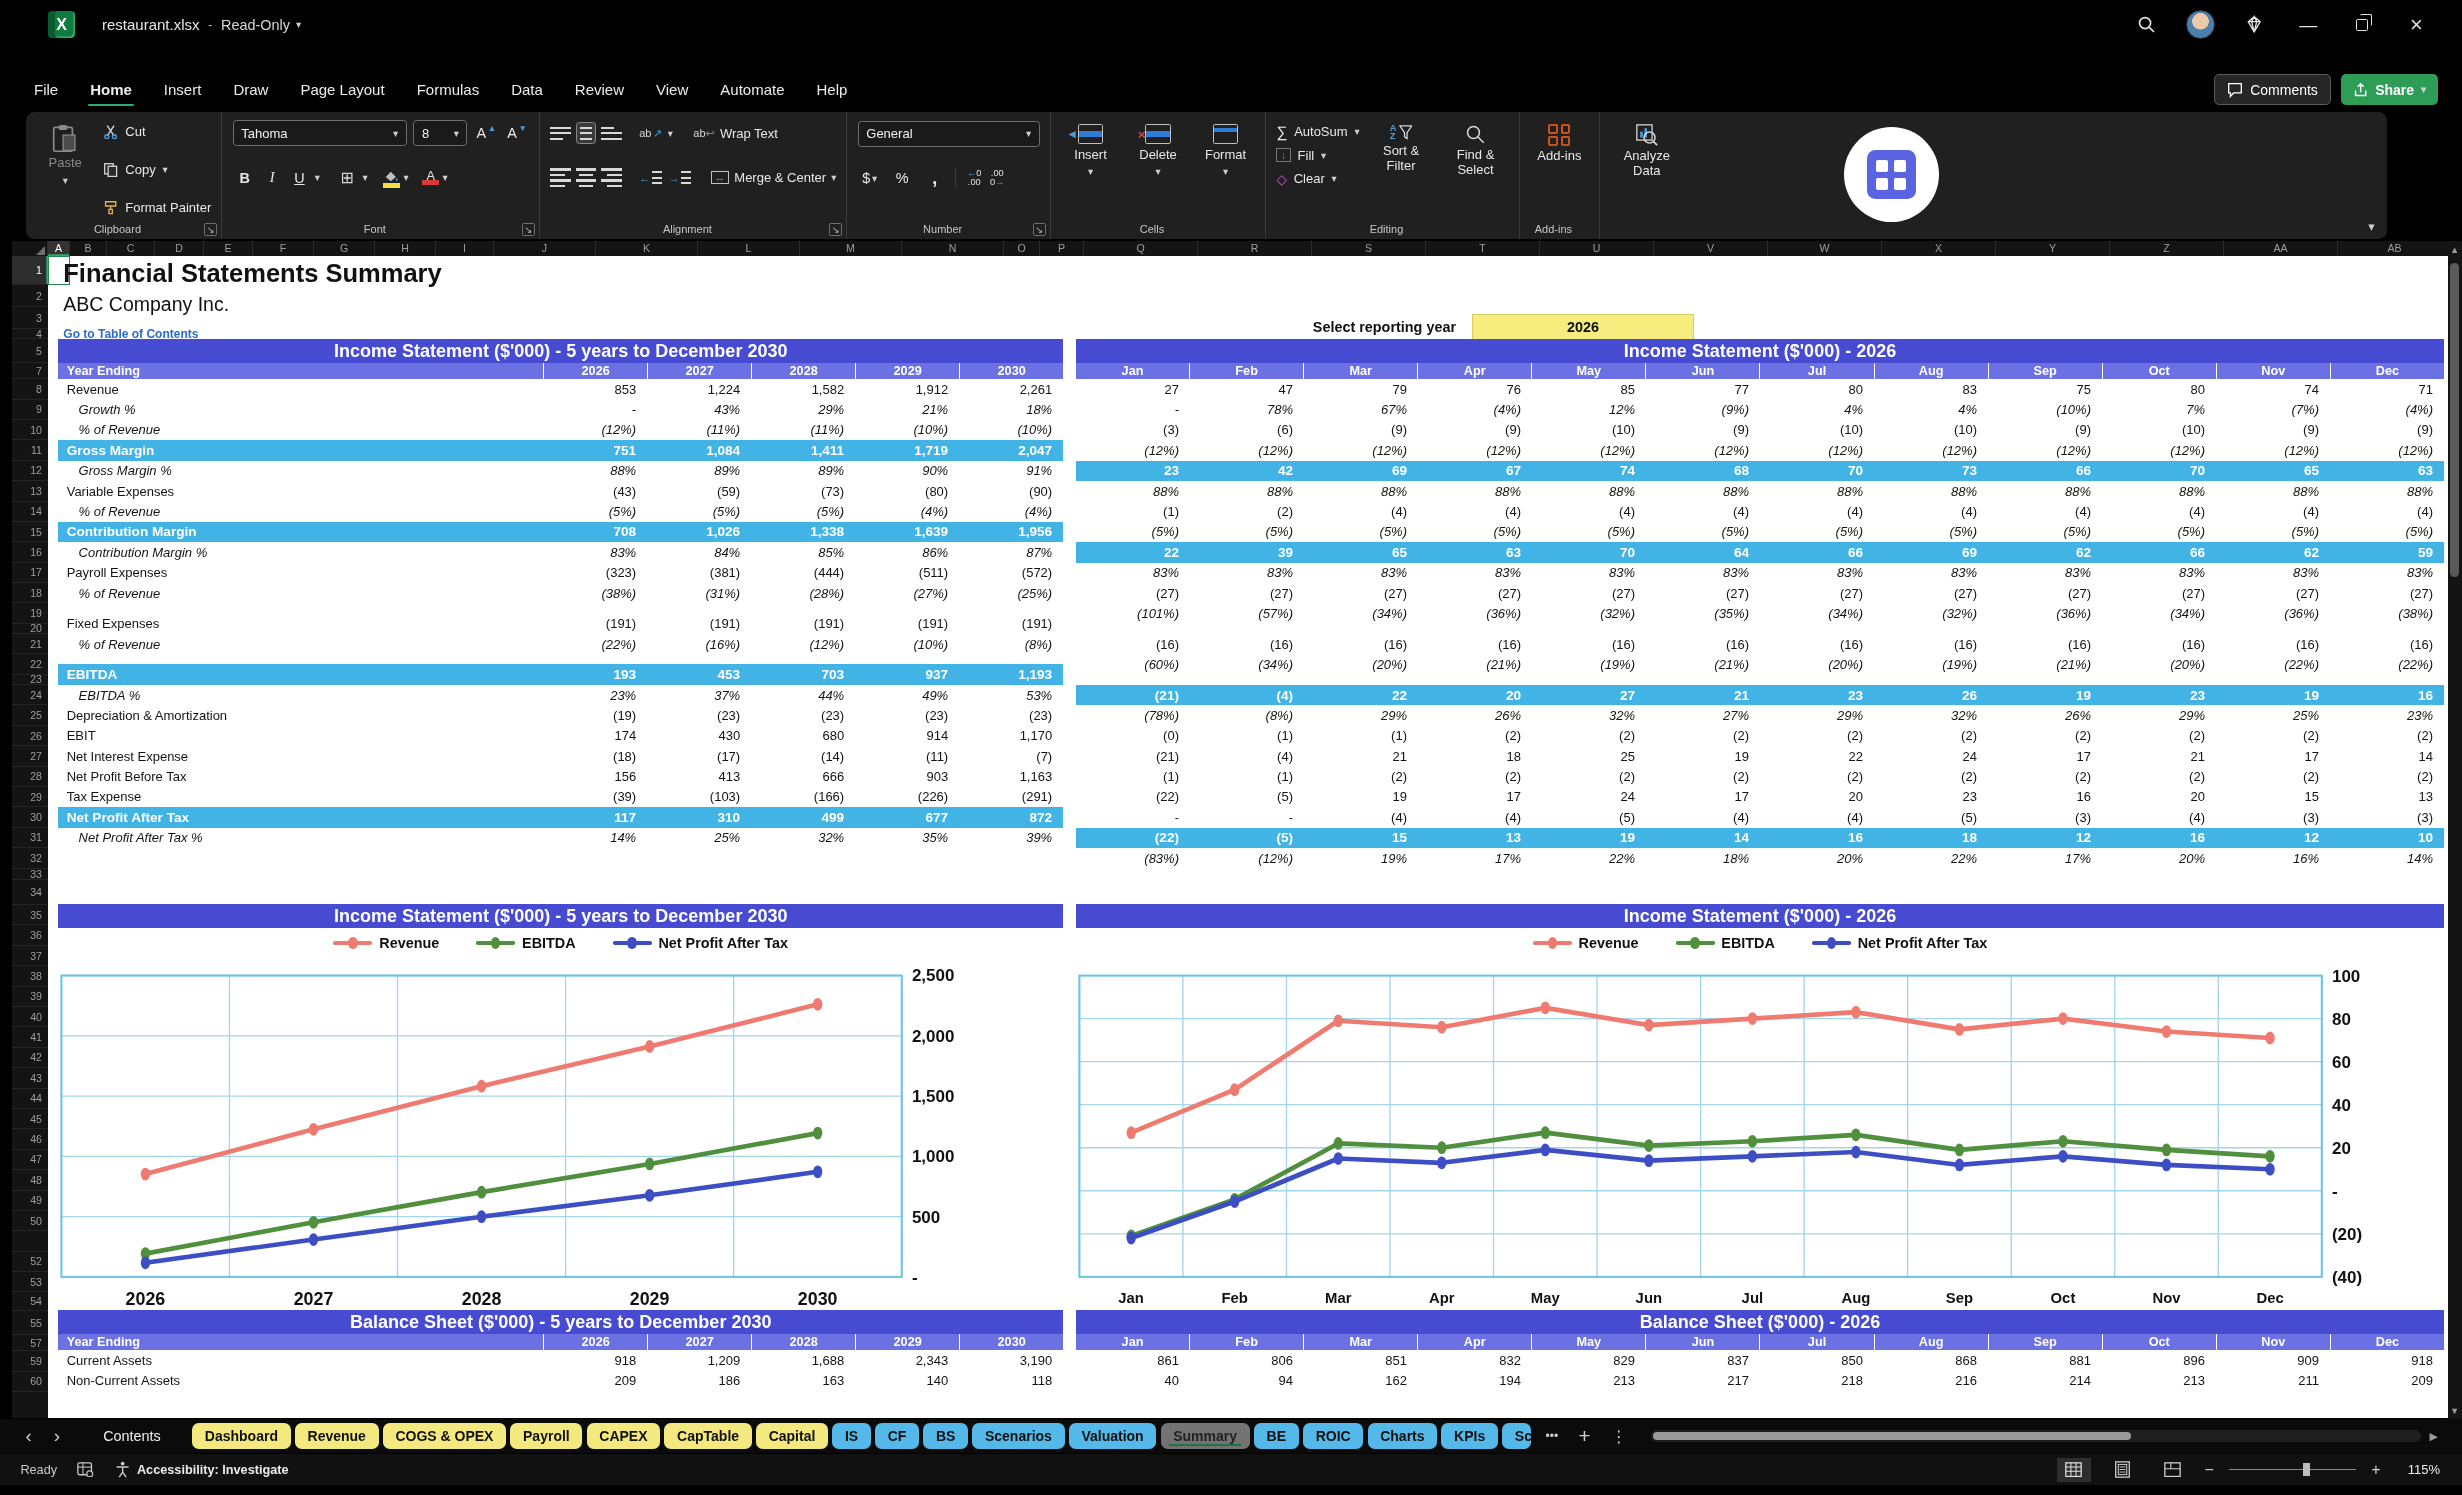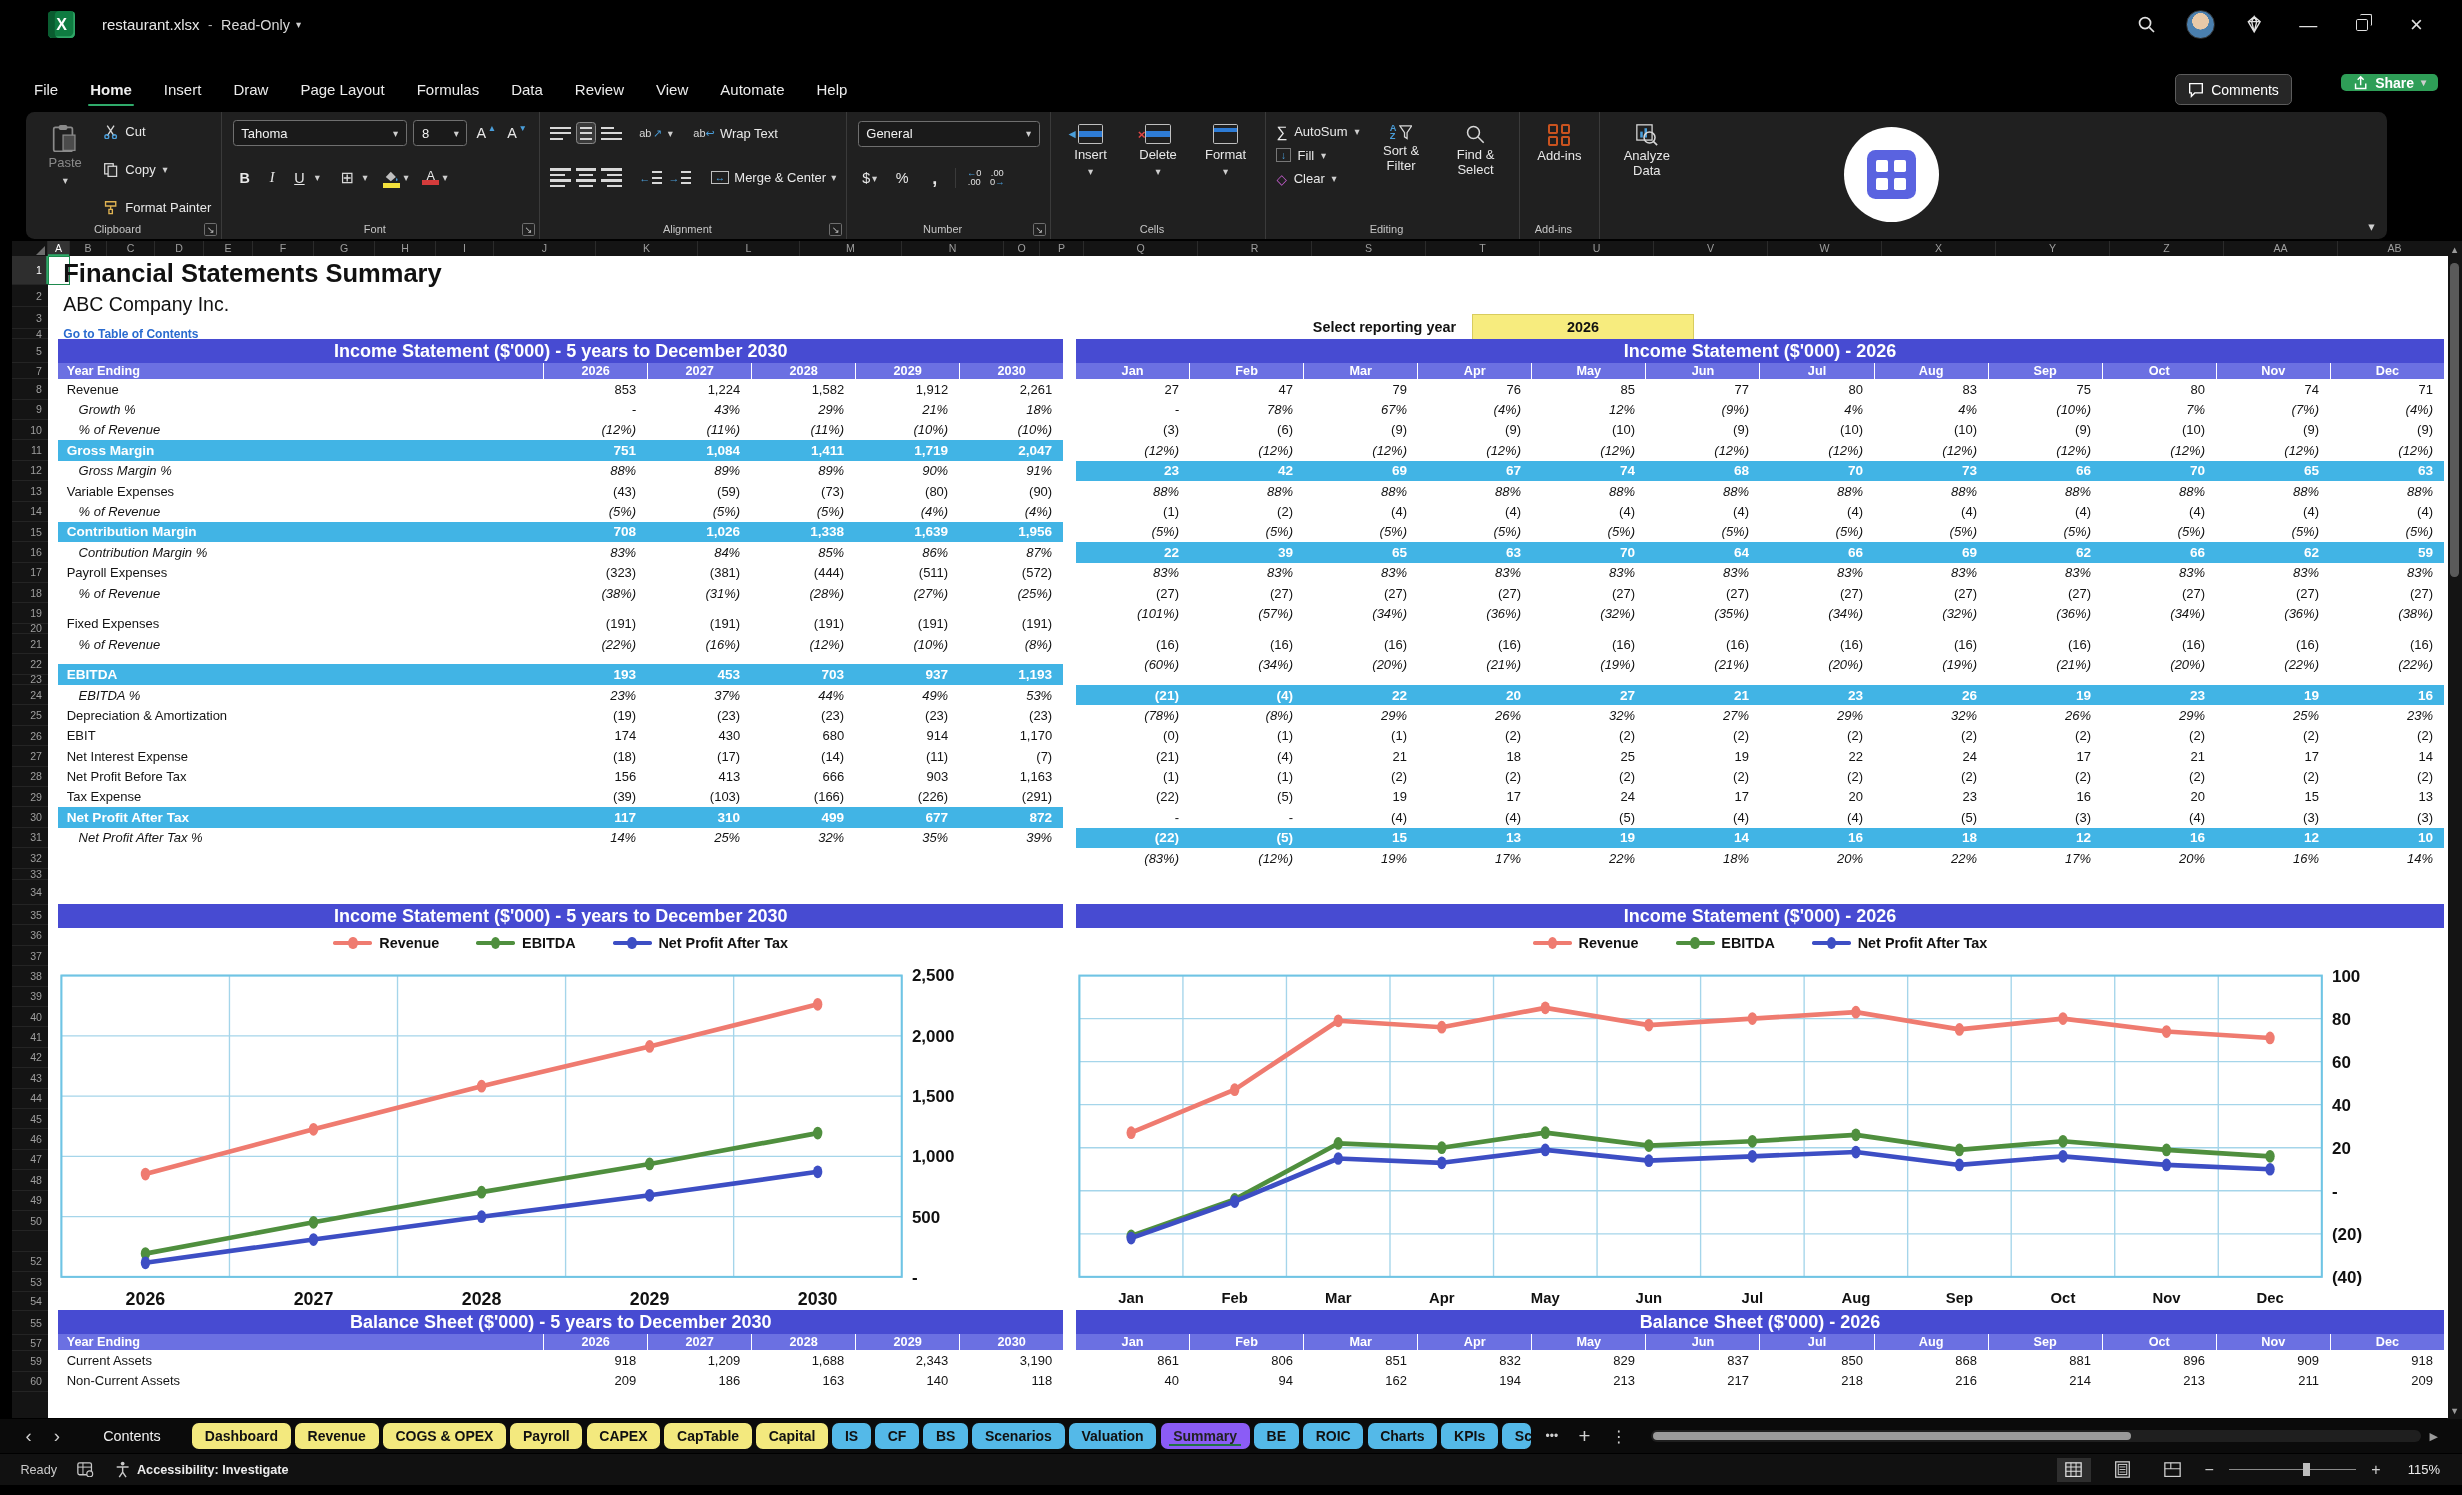--- a/index.html
+++ b/index.html
@@ -31,22 +31,22 @@
   
   .menubar { position:absolute; left:0; top:49px; width:100%; height:63px; display:flex;
              align-items:flex-end; padding-left:34px; }
   .menu-tab { position:relative; margin-right:32px; padding-bottom:13.6px; font-size:15px; color:#ececec; }
   .menu-tab.active { font-weight:bold; }
   .menu-tab.active:after { content:""; position:absolute; left:-2.5px; right:-2.5px; bottom:6px; height:2.5px;
              background:#2faa6a; border-radius:1.7px; }
   .mb-right { position:absolute; right:24px; bottom:6.8px; display:flex; gap:10.2px; }
   .btn-comments { display:flex; align-items:center; gap:6.8px; height:31px; padding:0 12px;
              border:0.8px solid #5c5c5c; border-radius:5.1px; background:#262626; color:#fff; font-size:14px; }
-  .btn-share { display:flex; align-items:center; gap:6.8px; height:17px; padding:0 12px;
-             border-radius:5.1px; background:#2e9e57; color:#fff; font-size:14px; font-weight:bold;margin-left:39px; }
+  .btn-share { display:flex; align-items:center; gap:6.8px; height:31px; padding:0 12px;
+             border-radius:5.1px; background:#2e9e57; color:#fff; font-size:14px; font-weight:bold; }
 
   
   .ribbon { position:absolute; left:25.5px; top:112px; width:2361px; height:127px;
             background:#202020; border-radius:8.5px; display:flex; color:#e8e8e8; }
   .rgroup { position:relative; height:100%; padding:8.5px 10.2px 22px 10.2px; border-right:0.8px solid #3a3a3a;
             display:flex; gap:8.5px; }
   .rgroup-label { position:absolute; bottom:4.2px; left:0; right:12px; text-align:center;
             color:#c6c6c6; font-size:11px; }
   .dlg { position:absolute; bottom:3.4px; right:4.2px; font-size:9.3px; color:#bdbdbd;
             border:0.8px solid #6e6e6e; border-radius:1.7px; padding:0 1.7px; }
@@ -147,21 +147,21 @@
 
   
   .tabbar { position:absolute; left:0; top:1419px; width:100%; height:34px; background:#0b0b0b;
             display:flex; align-items:center; padding-left:25.5px; }
   .tab-nav { color:#cfcfcf; font-size:18.7px; margin-right:22px; }
   .sheet-tab { height:25.5px; display:flex; align-items:center; padding:0 12.7px; border-radius:6.8px;
             margin-right:4.2px; font-size:14px; font-weight:bold; color:#111; white-space:nowrap; }
   .sheet-tab.plain { background:transparent; color:#f0f0f0; font-weight:normal; font-size:14.4px; margin:0 18.7px 0 8.5px; }
   .sheet-tab.yellow { background:#f3e97e; }
   .sheet-tab.blue { background:#54b9e8; }
-  .sheet-tab.active { background:#8b5cf6; color:#222; position:relative; }
+  .sheet-tab.active { background:#737373; color:#222; position:relative; }
   .sheet-tab.active:after { content:""; position:absolute; left:8.5px; right:8.5px; bottom:2.5px; height:2.5px;
             background:#217346; }
   .sheet-tab.clipped { max-width:29px; overflow:hidden; padding-right:0; }
   .tab-extra { color:#cfcfcf; font-size:16px; margin:0 10.2px; }
   .hscroll { flex:1; height:12px; background:#1f1f1f; border-radius:6px; margin:0 8.5px 0 13.6px;
              position:relative; }
   .hs-thumb { position:absolute; left:2.5px; top:1.7px; height:8.5px; width:62%; background:#9a9a9a; border-radius:4.2px; }
   .hs-arrow { color:#9a9a9a; font-size:11px; margin-right:24px; }
 
   

